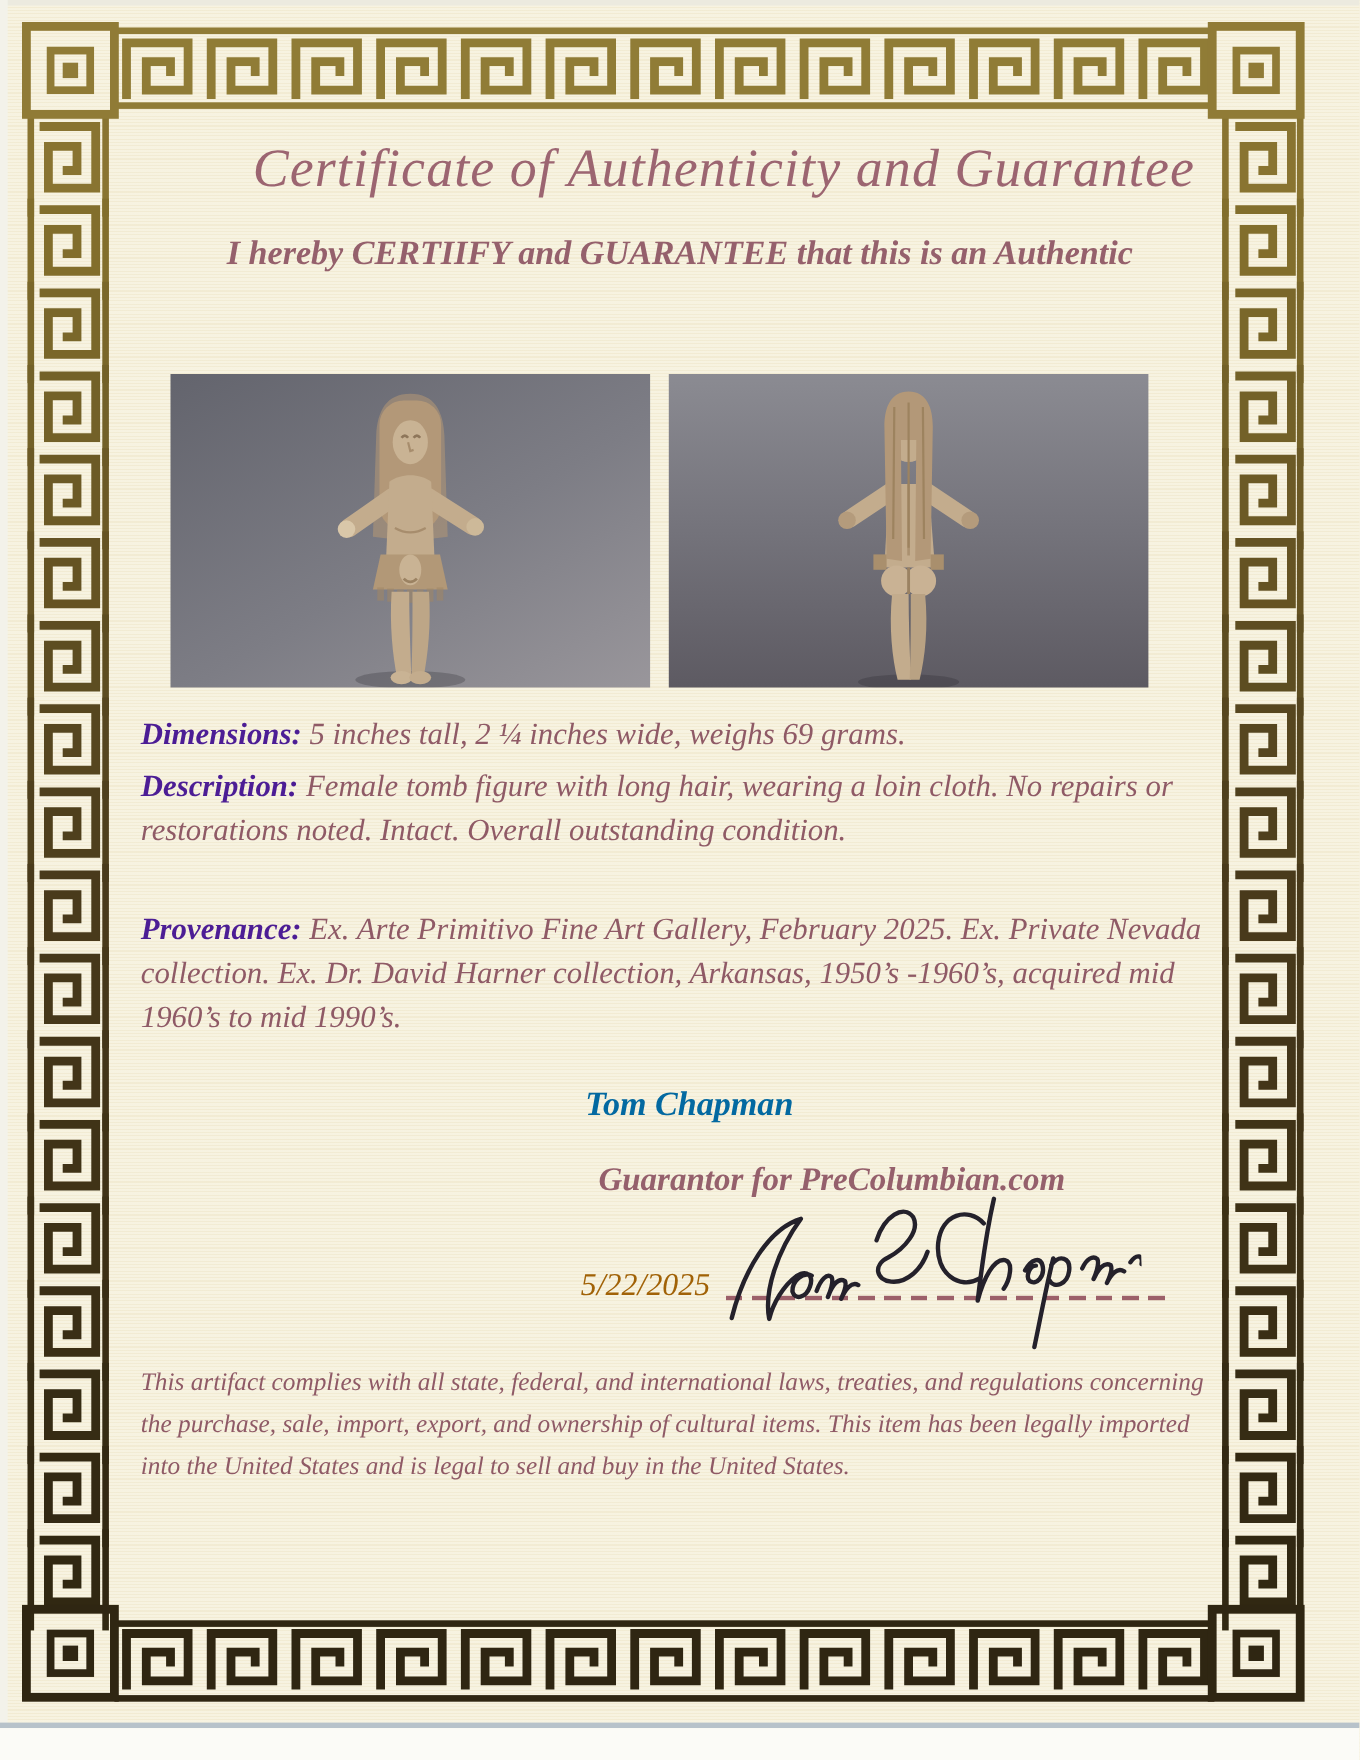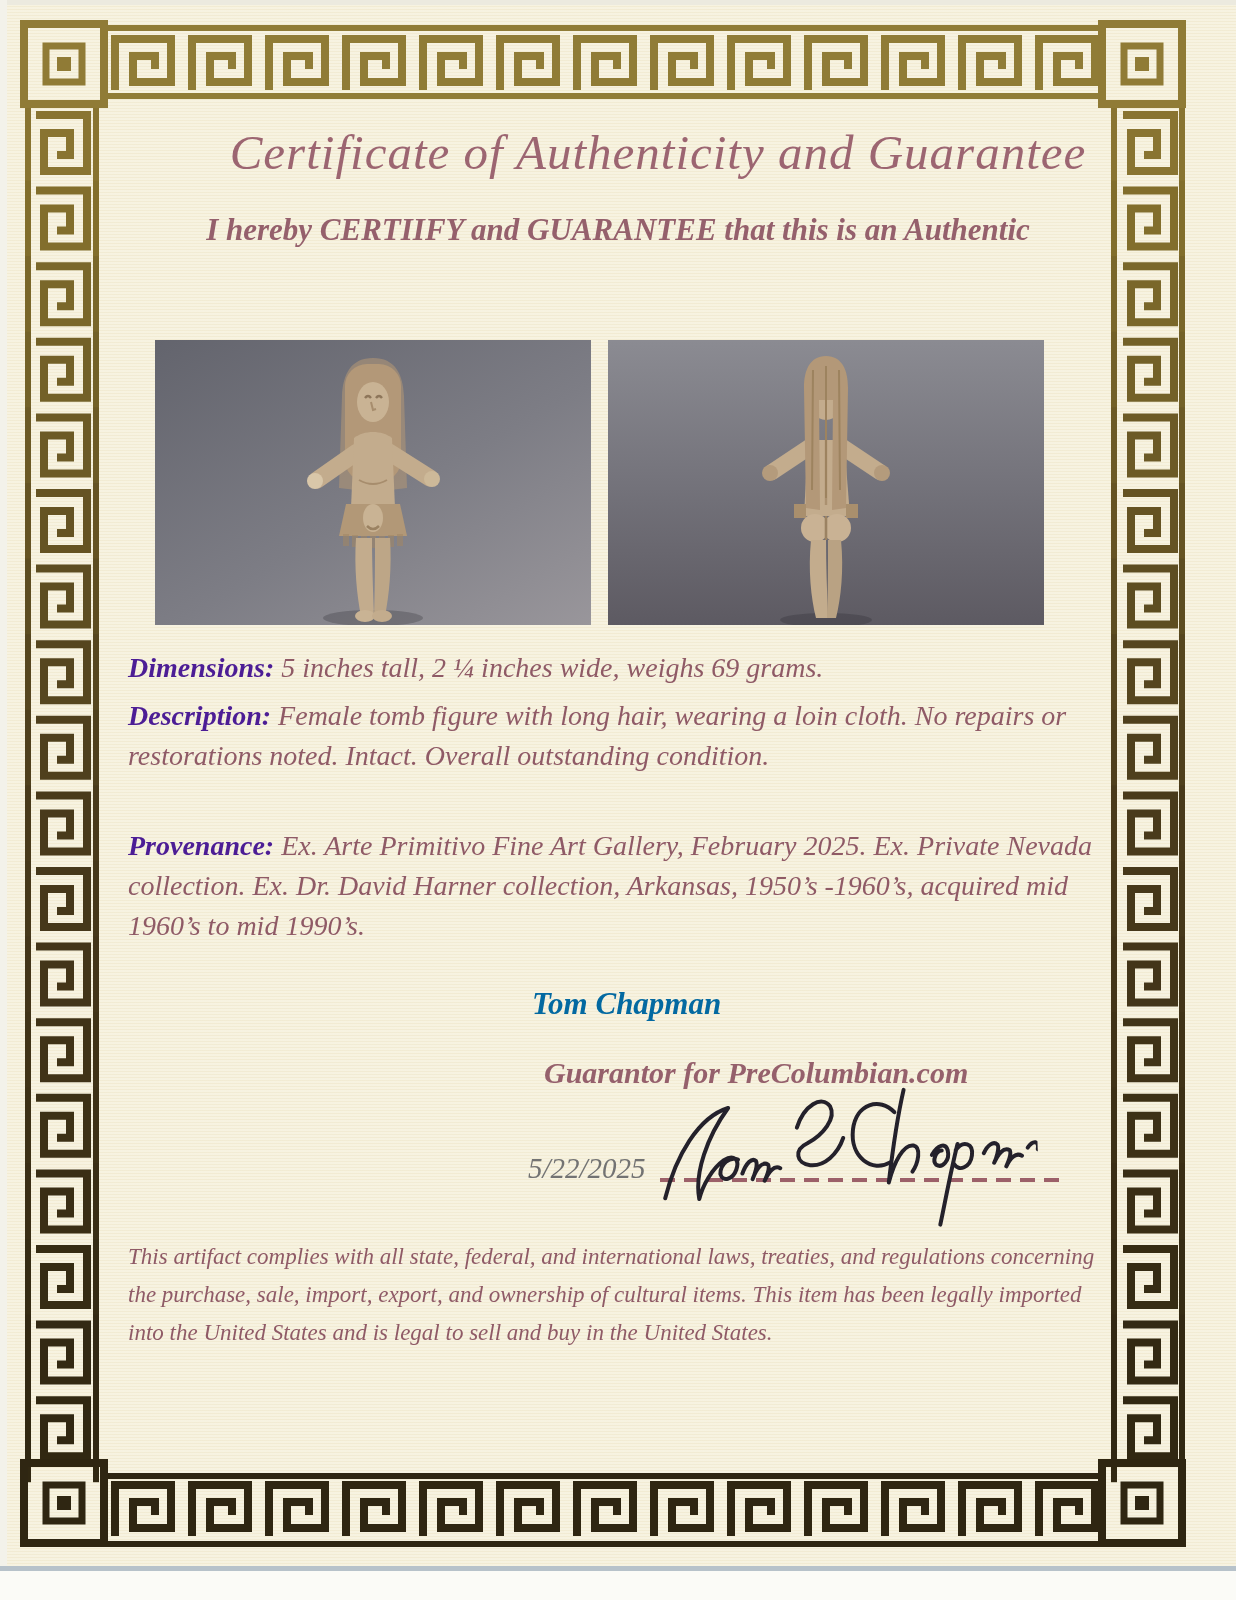--- a/index.html
+++ b/index.html
@@ -35,21 +35,21 @@
 
   .para{position:absolute;left:128px;width:988px;margin:0;font-size:28px;line-height:40px;font-style:italic;color:#8f5a66;}
   .para b{font-weight:700;color:#4c1d95;}
   .dims{top:648px;}
   .desc{top:696px;}
   .prov{top:826px;}
 
   .signer-name{position:absolute;left:532px;top:986px;font-size:31px;font-weight:700;font-style:italic;color:#0369a1;margin:0;}
   .signer-role{position:absolute;left:532px;top:1044px;font-size:30px;font-weight:700;font-style:italic;color:#95606c;margin:12px;}
 
-  .sign-date{position:absolute;left:528px;top:1152px;font-size:29px;font-style:italic;color:#737373;}
+  .sign-date{position:absolute;left:528px;top:1152px;font-size:29px;font-style:italic;color:#a16207;}
   .dash-line{position:absolute;left:660px;top:1178px;width:400px;height:4px;
     background:repeating-linear-gradient(90deg,#9c6069 0 15px,transparent 15px 24px);}
   .signature{position:absolute;left:648px;top:1080px;transform:rotate(-2deg);}
 
   .legal{top:1238px;font-size:23px;line-height:38px;width:990px;}
 </style>
 </head>
 <body>
 
 <div class="paper-texture"></div>

